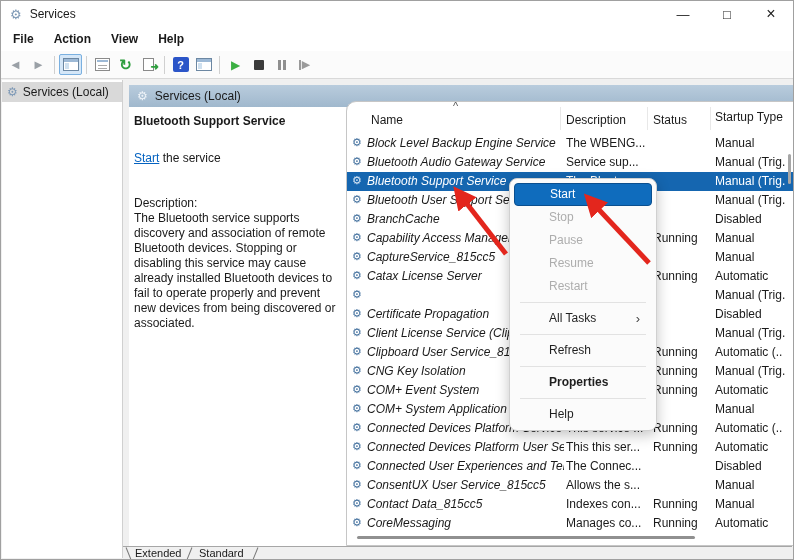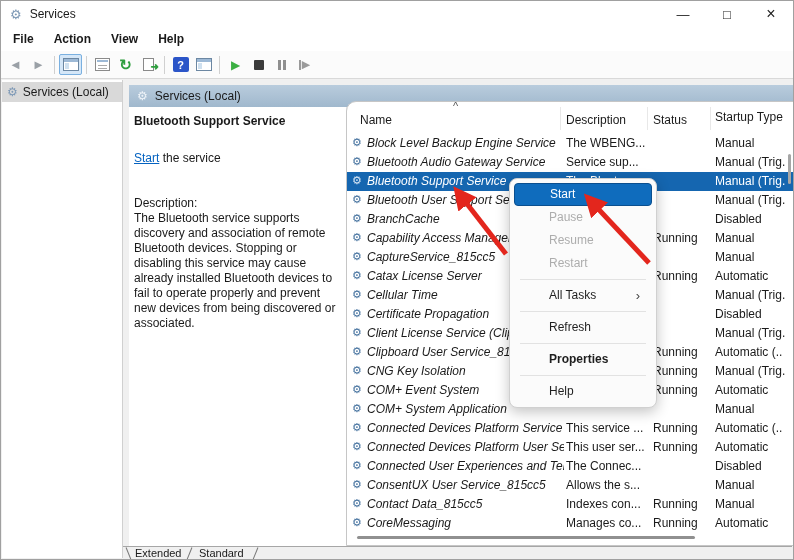--- a/index.html
+++ b/index.html
@@ -55,21 +55,21 @@
   .detail { position:absolute; left:128px; top:106px; width:217px; height:439px; background:#fff; font-size:12px; color:#1a1a1a; }
   .d-title { margin:7px 4px 0 5px; font-weight:bold; font-size:12px; }
   .d-startline { margin:23px 4px 0 5px; }
   .d-link { color:#0563c1; text-decoration:underline; }
   .d-desclabel { margin:31px 4px 0 5px; }
   .d-desc { margin:1px 6px 6px 5px; line-height:15px; width:208px; }
 
   
   .sheet { position:absolute; left:345px; top:100px; width:448px; height:445px; background:#fff; border:1px solid #c6c6c6; border-top-left-radius:10px; overflow:hidden; }
   .lhead { position:absolute; top:0; left:0; right:0; height:31px; font-size:12px; color:#1a1a1a; }
-  .lhead .hname { position:absolute; left:13px; top:11px; }
+  .lhead .hname { position:absolute; left:24px; top:11px; }
   .lhead .hdesc { position:absolute; left:219px; top:11px; }
   .lhead .hstatus { position:absolute; left:306px; top:11px; }
   .lhead .hstart { position:absolute; left:368px; top:8px; }
   .sortcaret { position:absolute; left:106px; top:-2px; font-size:11px; color:#555; }
   .hline { position:absolute; top:5px; width:1px; height:23px; background:#e8e8e8; }
   .rows { position:absolute; top:32px; left:0; right:0; }
   .row { position:relative; height:19px; font-size:12px; color:#1a1a1a; white-space:nowrap; }
   .row.selected { background:#1566b0; color:#fff; }
   .row .gear { position:absolute; left:5px; top:2px; font-size:11px; color:#44719e; }
   .row.selected .gear { color:#d7e6f5; }
@@ -264,21 +264,20 @@
         </div>
         <div class="row">
           <span class="gear">⚙</span>
           <span class="cell c-name">Catax License Server</span>
           <span class="cell c-desc"></span>
           <span class="cell c-status">Running</span>
           <span class="cell c-start">Automatic</span>
         </div>
         <div class="row">
           <span class="gear">⚙</span>
-          <span class="cell c-name">Cellular Time</span>
           <span class="cell c-desc"></span>
           <span class="cell c-status"></span>
           <span class="cell c-start">Manual (Trig.</span>
         </div>
         <div class="row">
           <span class="gear">⚙</span>
           <span class="cell c-name">Certificate Propagation</span>
           <span class="cell c-desc"></span>
           <span class="cell c-status"></span>
           <span class="cell c-start">Disabled</span>
@@ -321,21 +320,21 @@
         <div class="row">
           <span class="gear">⚙</span>
           <span class="cell c-name">Connected Devices Platform Service</span>
           <span class="cell c-desc">This service ...</span>
           <span class="cell c-status">Running</span>
           <span class="cell c-start">Automatic (..</span>
         </div>
         <div class="row">
           <span class="gear">⚙</span>
           <span class="cell c-name">Connected Devices Platform User Se...</span>
-          <span class="cell c-desc">This user ser...</span>
+          <span class="cell c-desc">This this ser...</span>
           <span class="cell c-status">Running</span>
           <span class="cell c-start">Automatic</span>
         </div>
         <div class="row">
           <span class="gear">⚙</span>
           <span class="cell c-name">Connected User Experiences and Tel...</span>
           <span class="cell c-desc">The Connec...</span>
           <span class="cell c-status"></span>
           <span class="cell c-start">Disabled</span>
         </div>
@@ -368,20 +367,21 @@
   <div class="tabstrip">
     <span class="diag dg1"></span>
     <span class="tab tab-extended">Extended</span>
     <span class="diag dg2"></span>
     <span class="tab tab-standard">Standard</span>
     <span class="diag dg3"></span>
   </div>
 
   <div class="cmenu">
       <div class="citem highlighted">Start</div>
+      <div class="citem disabled">Stop</div>
       <div class="citem disabled">Pause</div>
       <div class="citem disabled">Resume</div>
       <div class="citem disabled">Restart</div>
       <div class="csep"></div>
       <div class="citem">All Tasks<span class="chev">›</span></div>
       <div class="csep"></div>
       <div class="citem">Refresh</div>
       <div class="csep"></div>
       <div class="citem bold">Properties</div>
       <div class="csep"></div>

